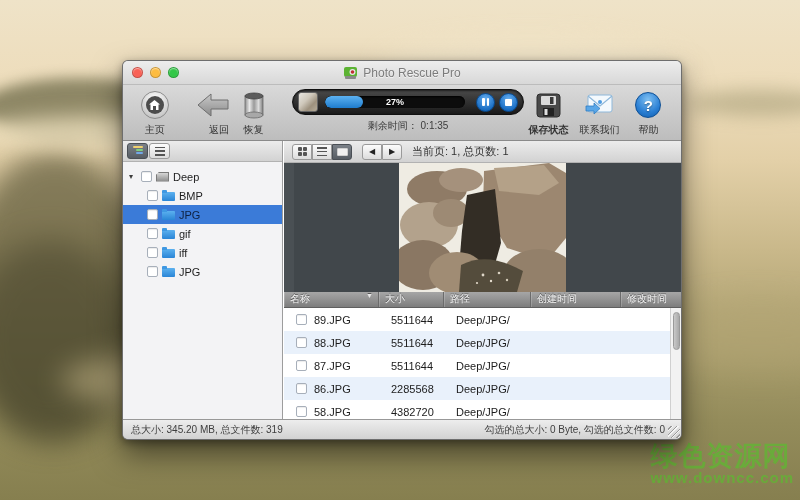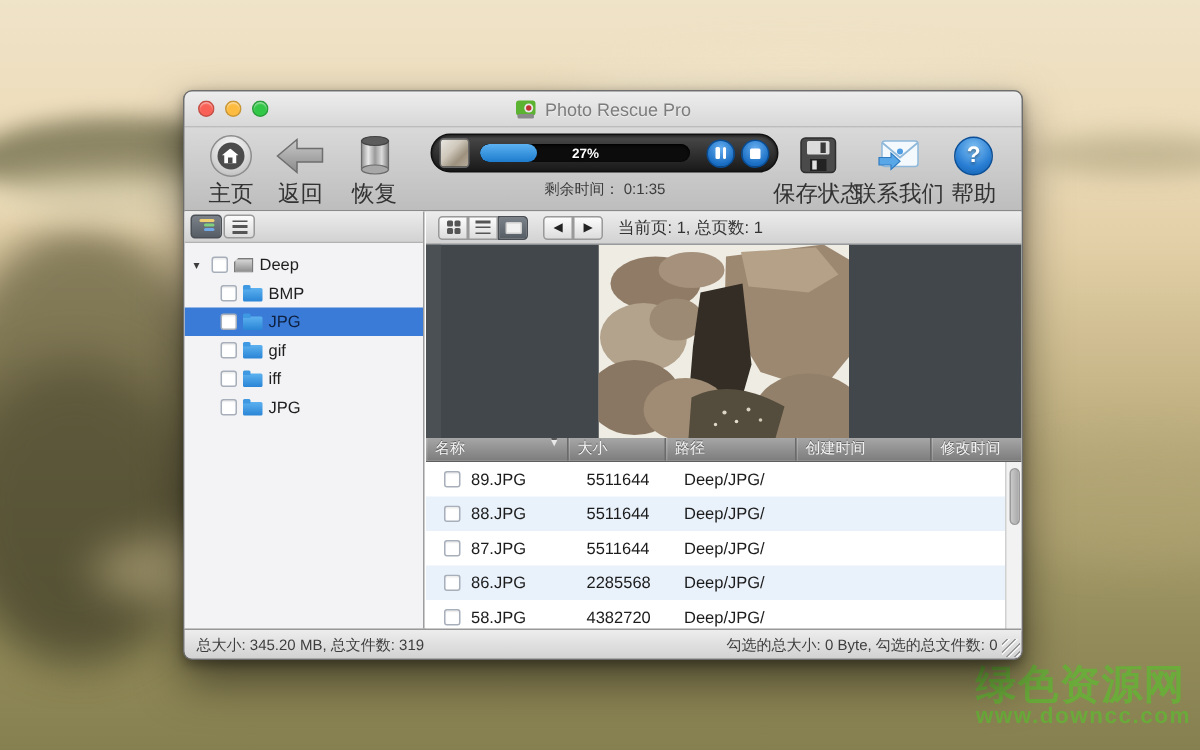--- a/index.html
+++ b/index.html
@@ -36,23 +36,23 @@
     box-shadow:inset 0 1px 1px rgba(255,255,255,.5); }
   .title-wrap { margin:0 auto; display:flex; align-items:center; gap:5px;text-align:right; }
   .title-text { font-size:12px; color:#7c7c7c; text-shadow:0 1px 0 rgba(255,255,255,.6); }
 
   .toolbar { position:absolute; left:0; top:24px; right:0; height:56px;
     background:linear-gradient(180deg,#d9d9d9,#bdbdbd); border-bottom:1px solid #8a8a8a;
     display:flex; align-items:flex-start; padding:4px 10px 0 10px; }
   .titem { display:flex; flex-direction:column; align-items:center; justify-content:flex-start;
     height:50px; cursor:default; }
   .titem .ic { height:32px; display:flex; align-items:center; justify-content:center; }
-  .titem .lb { font-size:15px; color:#333; margin-top:2px; white-space:nowrap; }
-  .t-home { width:46px; } .t-back { width:56px; } .t-restore { width:52px; }
-  .t-save { width:52px; margin-left:auto; } .t-contact { width:56px; } .t-help { width:48px; }
+  .titem .lb { font-size:10px; color:#333; margin-top:2px; white-space:nowrap; }
+  .t-home { width:46px; } .t-back { width:56px;align-items:flex-end; } .t-restore { width:52px; }
+  .t-save { width:52px; margin-left:auto;font-weight:bold; } .t-contact { width:56px; } .t-help { width:48px; }
 
   .home-outer { width:28px; height:28px; border-radius:50%;
     background:radial-gradient(circle at 50% 30%,#ffffff,#c9c9c9 75%,#aaa); border:1px solid #8d8d8d;
     display:flex; align-items:center; justify-content:center; }
   .home-inner { width:18px; height:18px; border-radius:50%; background:#4c4c4c;
     display:flex; align-items:center; justify-content:center; }
 
   .help-circle { width:26px; height:26px; border-radius:50%;
     background:radial-gradient(circle at 50% 28%,#7fc0f2,#2a7fd4 60%,#0f5cab); border:1px solid #0c4f96;
     color:#fff; font-weight:bold; font-size:15px; display:flex; align-items:center; justify-content:center;

